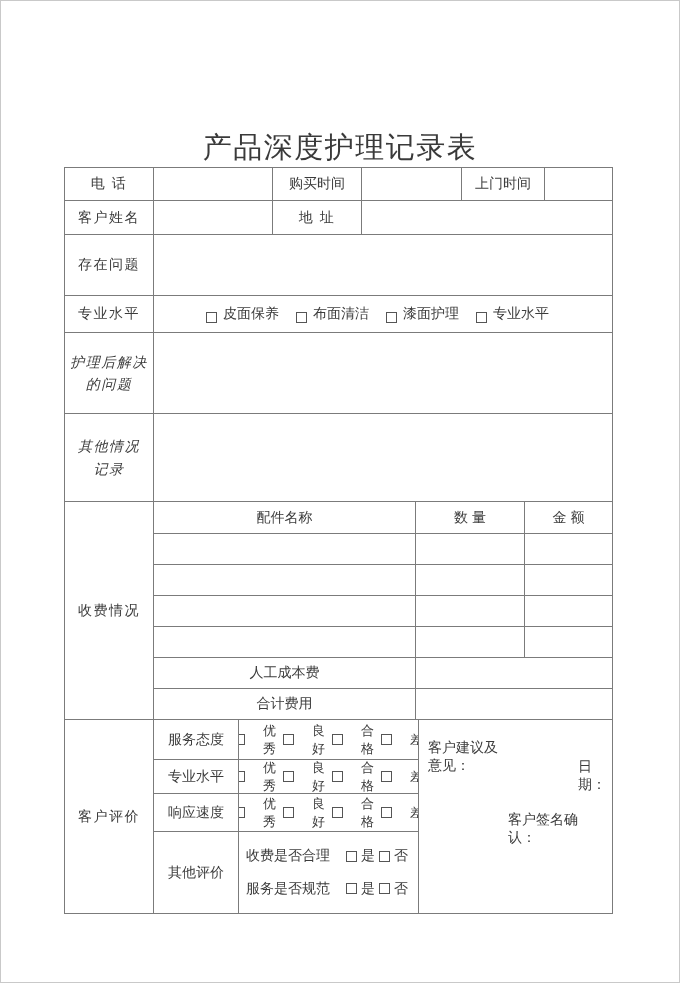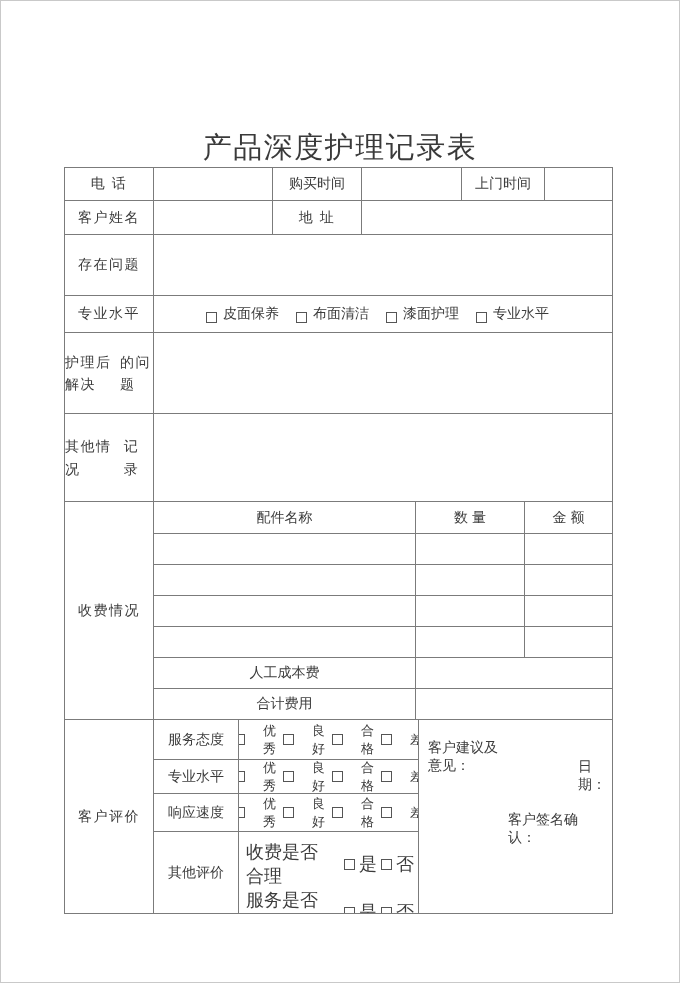--- a/index.html
+++ b/index.html
@@ -45,33 +45,33 @@
   .w262 { width: 262px; flex: none; }
   .w109 { width: 109px; flex: none; }
   .w85 { width: 85px; flex: none; }
   .w265 { width: 265px; flex: none; }
   .h34 { height: 34px; } .h33 { height: 33px; } .h61 { height: 61px; }
   .h37 { height: 37px; } .h81v { height: 81px; } .h88 { height: 88px; }
   .h218 { height: 218px; } .h193 { height: 193px; }
   .h32 { height: 32px; } .h31 { height: 31px; } .h30 { height: 30px; }
   .h40 { height: 40px; } .h34s { height: 34px; } .h38 { height: 38px; } .h81 { height: 81px; }
   .lbl { letter-spacing: 1.5px; }
-  .ml { flex-direction: row; line-height: 1.6; }
+  .ml { flex-direction: column; line-height: 1.6; font-style: italic; }
   .cb {
     width: 11px; height: 11px; flex: none;
     border: 1px solid #555; background: #fff; display: inline-block;
   }
   .optrow { justify-content: flex-start; padding-left: 52px; gap: 17px; }
   .opt { display: inline-flex; align-items: flex-end; gap: 6px; }
   .ratings { justify-content: center; gap: 7px; font-size: 13px; }
   .ropt { display: inline-flex; align-items: center; gap: 18px; }
   .othercol {
     flex-direction: column; align-items: stretch;
     justify-content: space-around; padding: 8px 4px 8px 7px;
-    font-size: 18px;
+    font-size: 14px;
   }
   .qline { display: flex; align-items: center; gap: 4px; }
   .qtext { margin-right: 12px; }
   .evalright {
     flex-direction: row; align-items: flex-start; justify-content: flex-start;
     padding: 19px 4px 0 9px;
   }
   .evalright .sig { margin-top: 72px; }
   .evalright .date { margin-top: 19px; }
 </style>

